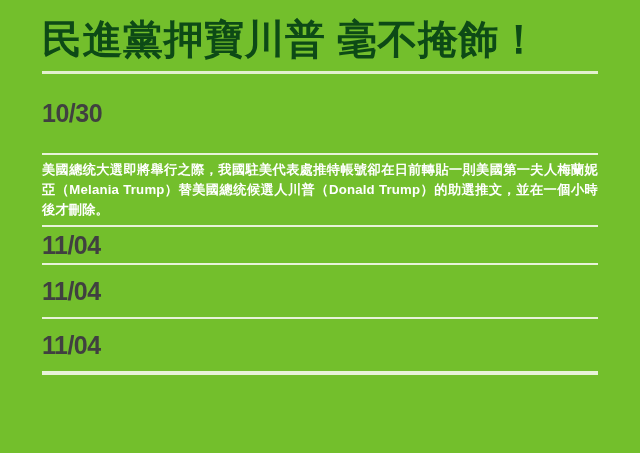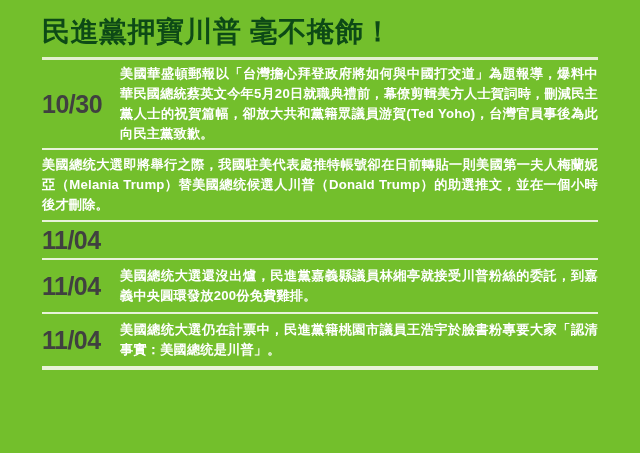--- a/index.html
+++ b/index.html
@@ -23,21 +23,21 @@
     box-sizing: border-box;
   }
 
   
   .header {
     padding: 16px 42px 0 42px;
   }
   .headline {
     margin: 0;
     color: #0d4a16;
-    font-size: 28px;
+    font-size: 40px;
     line-height: 1.15;
     font-weight: bold;
     letter-spacing: 0.5px;
     white-space: nowrap;
   }
   .rule {
     height: 3px;
     background: #e3f0cf;
     margin: 10px 0 0 0;
     border: 0;
@@ -101,42 +101,39 @@
 
   <div class="header">
     <h1 class="headline">民進黨押寶川普  毫不掩飾！</h1>
     <hr class="rule header-rule">
   </div>
 
   <div class="timeline">
 
     <div class="entry r1">
       <div class="entry-date">10/30</div>
-      <div class="entry-text">美國華盛頓郵報以「台灣擔心拜登政府將如何與中國打交道」為題報導，爆料中華民國總統蔡英文今年5月20日就職典禮前，幕僚剪輯美方人士賀詞時，刪減民主黨人士的祝賀篇幅，卻放大共和黨籍眾議員游賀(Ted Yoho)，台灣官員事後為此向民主黨致歉。</div>
     </div>
     <hr class="divider">
 
     <div class="entry r2">
       <div class="entry-text">美國總统大選即將舉行之際，我國駐美代表處推特帳號卻在日前轉貼一則美國第一夫人梅蘭妮亞（Melania Trump）替美國總统候選人川普（Donald Trump）的助選推文，並在一個小時後才刪除。</div>
     </div>
     <hr class="divider">
 
     <div class="entry r3">
       <div class="entry-date">11/04</div>
     </div>
     <hr class="divider">
 
     <div class="entry r4">
       <div class="entry-date">11/04</div>
-      <div class="entry-text">美國總统大選還沒出爐，民進黨嘉義縣議員林緗亭就接受川普粉絲的委託，到嘉義中央圓環發放200份免費雞排。</div>
     </div>
     <hr class="divider">
 
     <div class="entry r5">
       <div class="entry-date">11/04</div>
-      <div class="entry-text">美國總统大選仍在計票中，民進黨籍桃園市議員王浩宇於臉書粉專要大家「認清事實：美國總统是川普」。</div>
     </div>
     <hr class="divider">
 
     <hr class="divider">
 
   </div>
 </div>
 
 </body></html>

